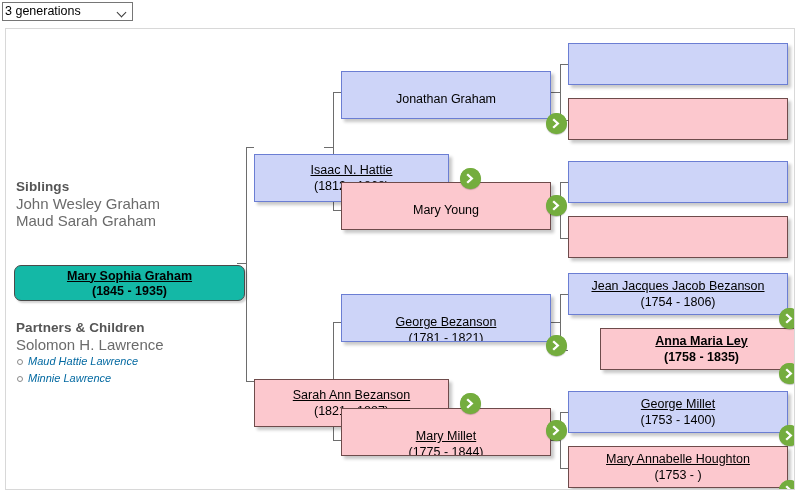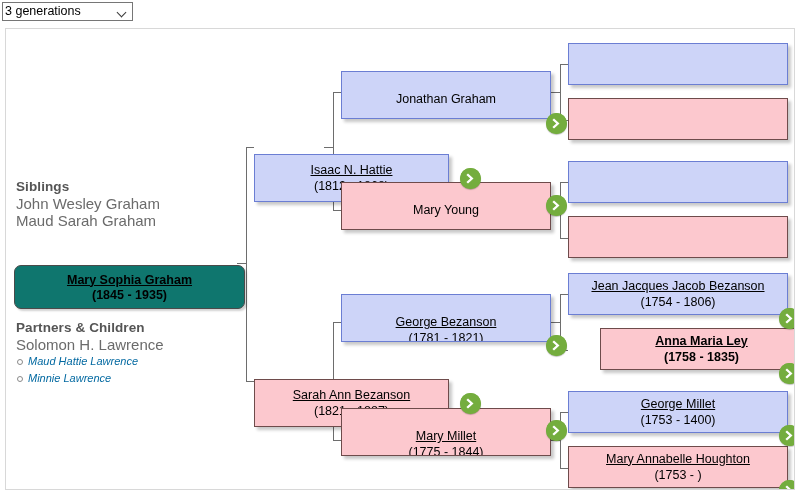--- a/index.html
+++ b/index.html
@@ -72,23 +72,23 @@
     padding-left:12px;position:relative;white-space:nowrap;font-style:italic;
   }
   .side .child::before{
     content:"";position:absolute;left:1px;top:6px;
     width:4px;height:4px;border:1px solid #8a8a8a;border-radius:50%;
   }
 
   
   .focus-card{
     position:absolute;left:8px;top:236px;
-    width:231px;height:44px;
+    width:231px;height:36px;
     box-sizing:border-box;
-    background:#0f766e;
+    background:#14b8a6;
     border:1.5px solid #4a4a4a;
     border-radius:7px;
     box-shadow:2px 2px 2px rgba(0,0,0,.18);
     display:flex;flex-direction:column;
     align-items:center;justify-content:center;
     color:#000;
   }
   .focus-card .p-name{
     font-size:12.5px;font-weight:bold;
     text-decoration:underline;white-space:nowrap;

